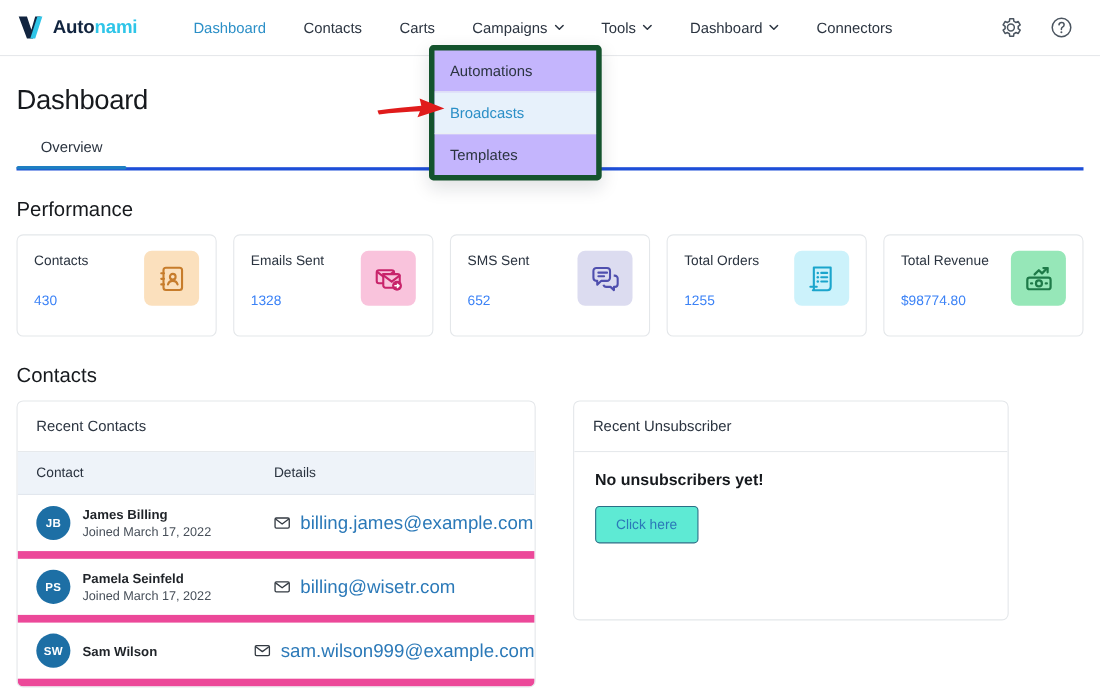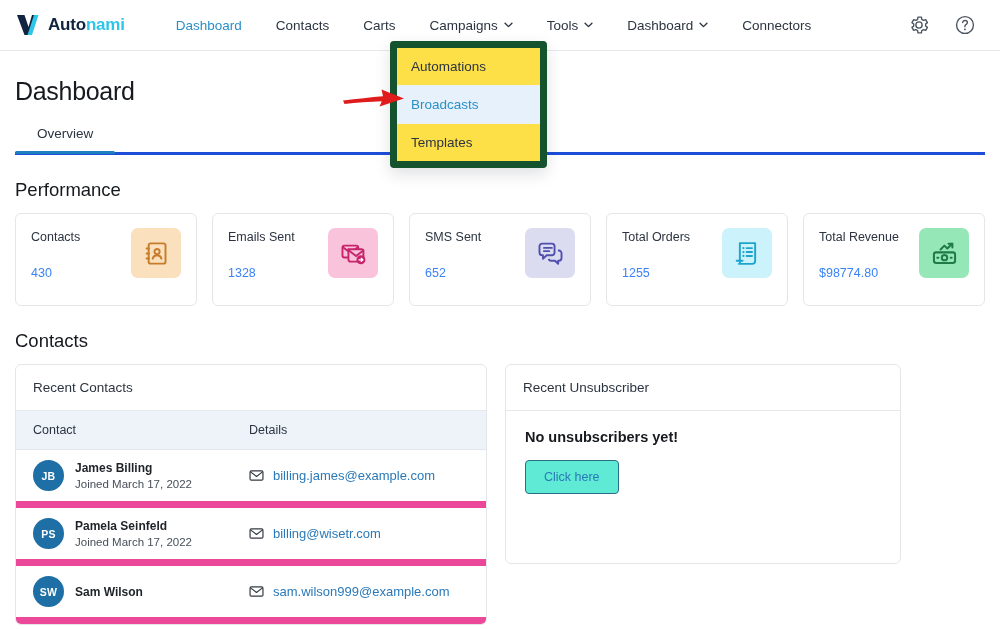--- a/index.html
+++ b/index.html
@@ -39,22 +39,22 @@
   .caret { width: 9px; height: 6px; display: block; }
 
   .topbar-right { margin-left: auto; display: flex; align-items: center; gap: 24px; padding-right: 8px; }
   .icon-btn { width: 22px; height: 22px; cursor: pointer; display: block; color: #4b5560; }
 
   
   .dropdown {
     position: absolute;
     left: 390px; top: 41px;
     width: 157px;
-    background: #fde047;
-    border: 7px solid #14532d;
+    background: #c4b5fd;
+    border: 5px solid #14532d;
     border-radius: 4px;
     box-shadow: 0 6px 16px rgba(16,24,40,0.13);
     z-index: 20;
     overflow: hidden;
   }
   .dd-item {
     padding: 11px 14px;
     font-size: 13.5px;
     color: #2b3440;
     cursor: pointer;
@@ -99,21 +99,21 @@
   .stat-label { font-size: 12.5px; color: #2b3440; }
   .stat-value { font-size: 12.5px; color: #3b82f6; margin-top: 22px; }
   .stat-icon {
     width: 50px; height: 50px; border-radius: 7px;
     display: flex; align-items: center; justify-content: center;
     flex: 0 0 auto;
   }
   .stat-icon svg { width: 27px; height: 27px; display: block; }
 
   
-  .panels { display: flex; gap: 18px; }
+  .panels { display: flex; gap: 34px; }
   .panel {
     background: #ffffff;
     border: 1px solid #e4e7ea;
     border-radius: 6px;
     overflow: hidden;
   }
   .panel.left { width: 472px; }
   .panel.right { width: 396px; height: 200px; }
   .panel-head {
     padding: 15px 17px;
@@ -132,21 +132,21 @@
   .avatar {
     width: 31px; height: 31px; border-radius: 50%;
     background: #1d6fa5; color: #ffffff;
     font-size: 10.5px; font-weight: 700;
     display: flex; align-items: center; justify-content: center;
     flex: 0 0 auto; letter-spacing: 0.3px;
   }
   .c-name { font-size: 12px; font-weight: 700; color: #1f2328; }
   .c-sub { font-size: 11.5px; color: #474f59; margin-top: 3px; }
   .mail-ico { width: 15px; height: 15px; color: #333a42; display: block; flex: 0 0 auto; }
-  .c-email { font-size: 13px; color: #2b79b8; cursor: pointer; }
+  .c-email { font-size: 17px; color: #2b79b8; cursor: pointer; }
 
   .empty-body { padding: 18px 19px 0 19px; }
   .empty-title { font-size: 14.5px; font-weight: 700; color: #16191d; }
   .empty-desc { font-size: 12px; color: #8a929b; line-height: 1.55; margin-top: 12px; width: 410px; }
   .btn-outline {
     margin-top: 15px;
     display: inline-block;
     padding: 9px 18px;
     border: 1px solid #2a6e86;
     border-radius: 4px;

